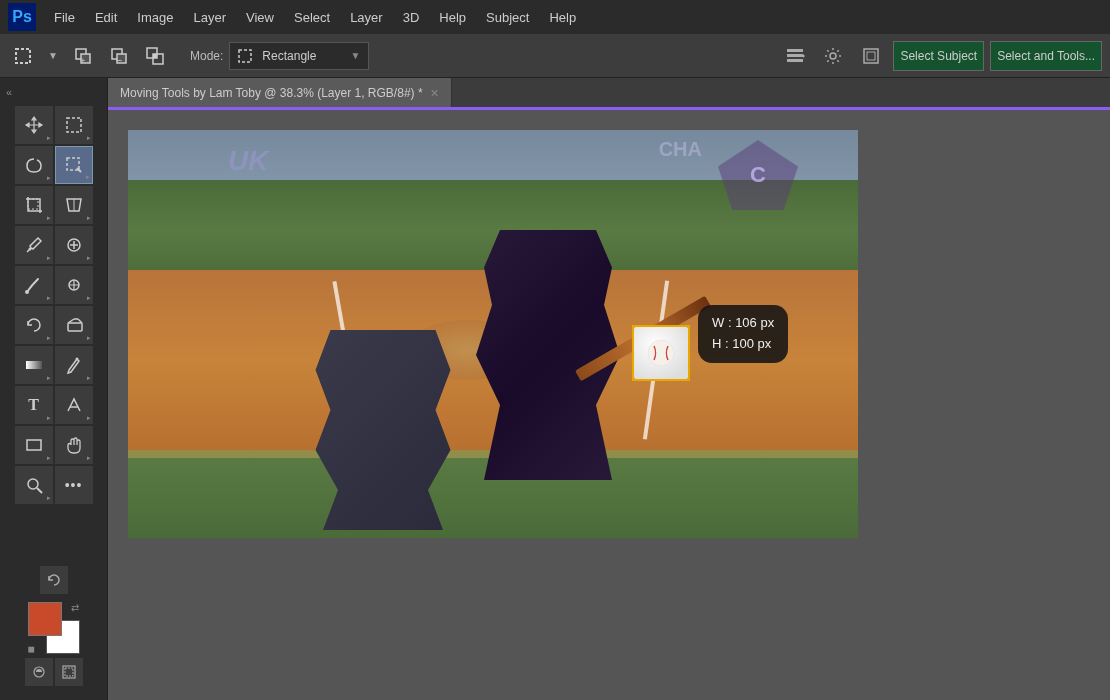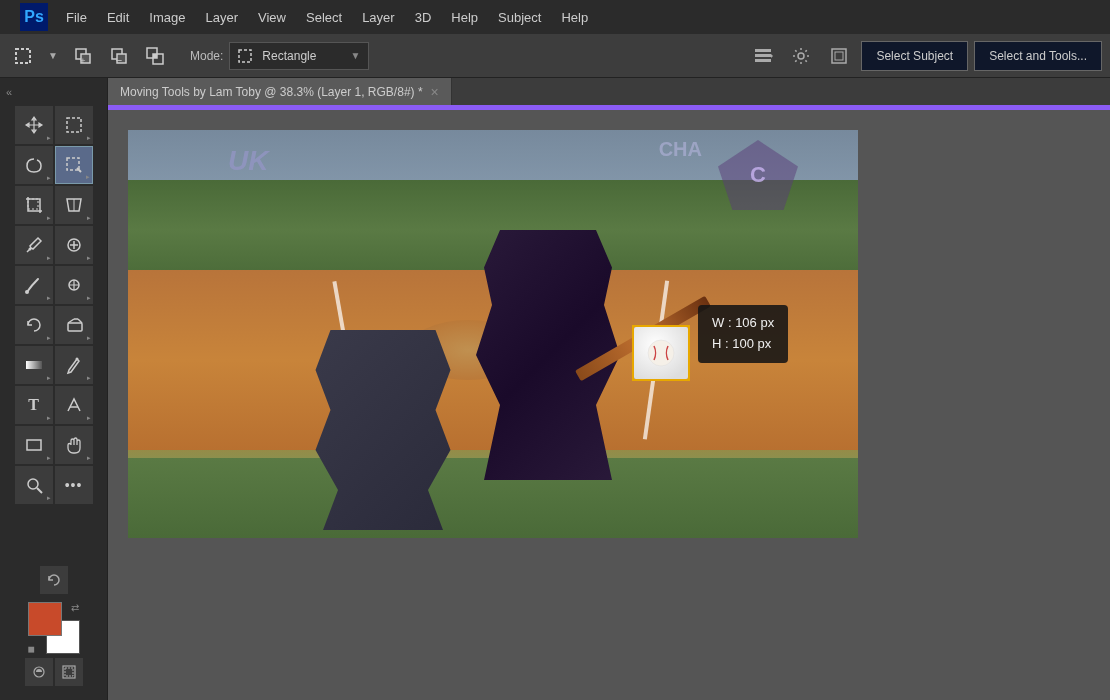--- a/index.html
+++ b/index.html
@@ -1,20 +1,20 @@
 <!DOCTYPE html>
 <html><head>
   <meta charset="utf-8">
   <style>
     * { margin: 0; padding: 0; box-sizing: border-box; }
     body { width: 1110px; height: 700px; background: #3c3c3c; font-family: Arial, sans-serif; font-size: 12px; color: #ccc; overflow: hidden; }
 
     
     #menubar {
-      display: flex; align-items: center; background: #2b2b2b; height: 34px; padding: 0 20px; gap: 4px;
+      display: flex; align-items: center; background: #2b2b2b; height: 34px; padding: 0 8px; gap: 4px;
     }
     .ps-logo { width: 28px; height: 28px; background: #001a6b; color: #31a8ff; font-size: 16px; font-weight: bold; display: flex; align-items: center; justify-content: center; margin-right: 6px; }
     .menu-item { padding: 4px 8px; cursor: pointer; color: #ccc; font-size: 13px; }
 
     
     #options-bar {
       display: flex; align-items: center; background: #3d3d3d; height: 44px; padding: 0 8px; gap: 6px; border-bottom: 1px solid #222;
     }
     .tool-icon-btn {
       width: 30px; height: 30px; background: #3d3d3d; border: none; cursor: pointer; display: flex; align-items: center; justify-content: center; color: #bbb; font-size: 14px;
@@ -22,21 +22,21 @@
     .mode-label { color: #bbb; font-size: 12px; margin-left: 14px; }
     .mode-select {
       display: flex; align-items: center; background: #2b2b2b; border: 1px solid #555; height: 28px; padding: 0 8px; color: #ccc; font-size: 12px; gap: 6px; cursor: pointer; min-width: 140px;
     }
     .mode-select-arrow { font-size: 10px; color: #888; margin-left: auto; }
     .spacer { flex: 1; }
     .options-icon-btn {
       width: 32px; height: 32px; background: #3d3d3d; border: none; cursor: pointer; display: flex; align-items: center; justify-content: center; color: #bbb; font-size: 16px;
     }
     .action-btn {
-      height: 30px; padding: 0 14px; background: #0f172a; border: 1px solid #666; color: #ccc; font-size: 12px; cursor: pointer;
+      height: 30px; padding: 0 6px; background: #14532d; border: 1px solid #666; color: #ccc; font-size: 12px; cursor: pointer;
     }
 
     
     #main {
       display: flex; height: calc(700px - 34px - 44px);
     }
 
     
     #sidebar {
       width: 108px; background: #2b2b2b; display: flex; flex-direction: column; align-items: center; padding: 6px 0; gap: 2px; border-right: 1px solid #222; overflow: hidden;
@@ -47,21 +47,21 @@
       width: 38px; height: 38px; background: #3c3c3c; border: none; cursor: pointer; display: flex; align-items: center; justify-content: center; color: #ccc; font-size: 16px; position: relative;
     }
     .tool-btn.active { background: #5a6a8a; border: 1px solid #7a9aaa; }
     .tool-small-arrow { position: absolute; bottom: 2px; right: 2px; font-size: 7px; color: #888; }
 
     
     #canvas-area {
       flex: 1; background: #3c3c3c; display: flex; flex-direction: column;
     }
     #tab-bar {
-      display: flex; align-items: center; background: #3c3c3c; height: 32px; border-bottom: 5px solid #8b5cf6;
+      display: flex; align-items: center; background: #3c3c3c; height: 32px; border-bottom: 3px solid #8b5cf6;
     }
     .tab {
       display: flex; align-items: center; background: #4a4a4a; border-right: 1px solid #333; height: 100%; padding: 0 12px; gap: 8px; font-size: 12px; color: #ccc; cursor: pointer;
     }
     .tab.active { background: #5a5a5a; }
     .tab-close { color: #888; cursor: pointer; font-size: 14px; }
     #canvas-container {
       flex: 1; background: #555; display: flex; align-items: flex-start; justify-content: flex-start; padding: 20px; position: relative; overflow: hidden;
     }
     #canvas-image {
@@ -72,21 +72,21 @@
       position: absolute; inset: 0;
       background: linear-gradient(to bottom, #6a8faf 0%, #7a9fbf 15%, #5a7a4a 30%, #c8843a 55%, #b87830 70%, #7a9a5a 85%, #6a8a4a 100%);
     }
     
     .selection-box {
       position: absolute; border: 2px solid #e8a800; background: rgba(255,255,255,0.1);
       left: 504px; top: 195px; width: 58px; height: 56px;
     }
     
     .dimension-tooltip {
-      position: absolute; background: rgba(20,20,20,0.88); color: #eee; font-size: 13px; padding: 8px 14px; border-radius: 4px; line-height: 1.6;
+      position: absolute; background: rgba(20,20,20,0.88); color: #eee; font-size: 13px; padding: 8px 14px; border-radius: 14px; line-height: 1.6;
       left: 570px; top: 175px;
     }
 
     
     #sidebar-bottom { margin-top: auto; display: flex; flex-direction: column; align-items: center; gap: 4px; padding-bottom: 8px; }
     .color-swatch-area { position: relative; width: 52px; height: 52px; }
     .swatch-bg { position: absolute; bottom: 0; right: 0; width: 34px; height: 34px; background: white; border: 1px solid #555; }
     .swatch-fg { position: absolute; top: 0; left: 0; width: 34px; height: 34px; background: #c84a2a; border: 1px solid #777; }
     .swatch-swap { position: absolute; top: 0; right: 0; font-size: 10px; color: #888; cursor: pointer; }
     .swatch-reset { position: absolute; bottom: 0; left: 0; font-size: 10px; color: #888; cursor: pointer; }

